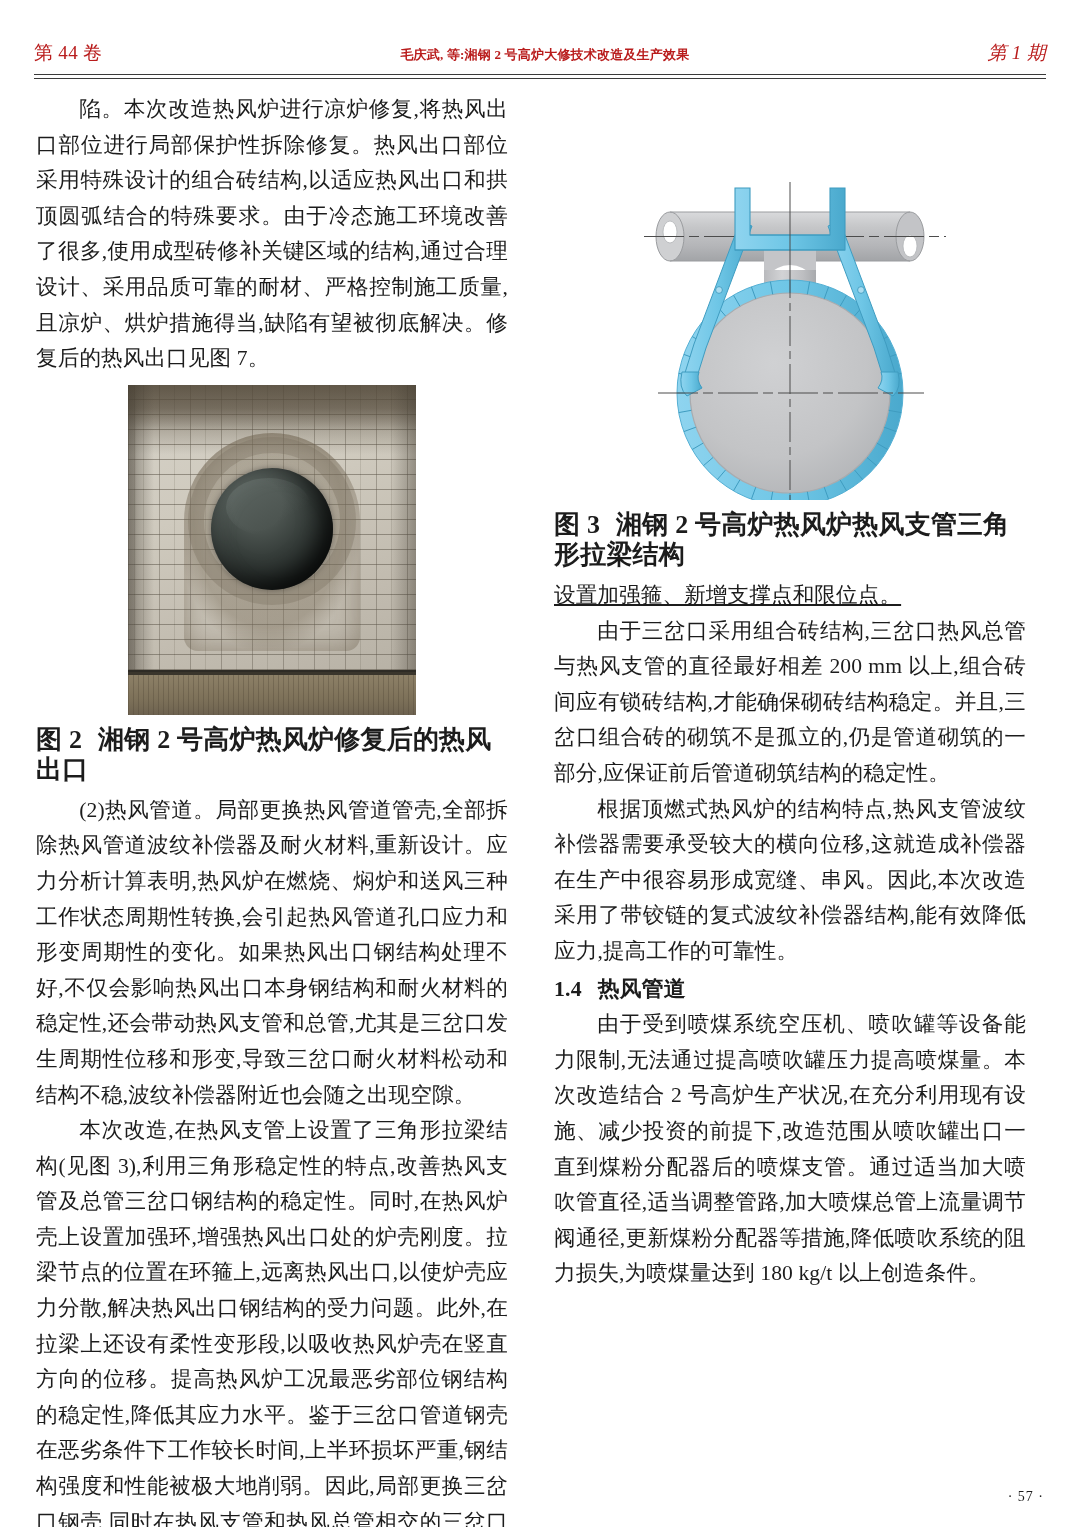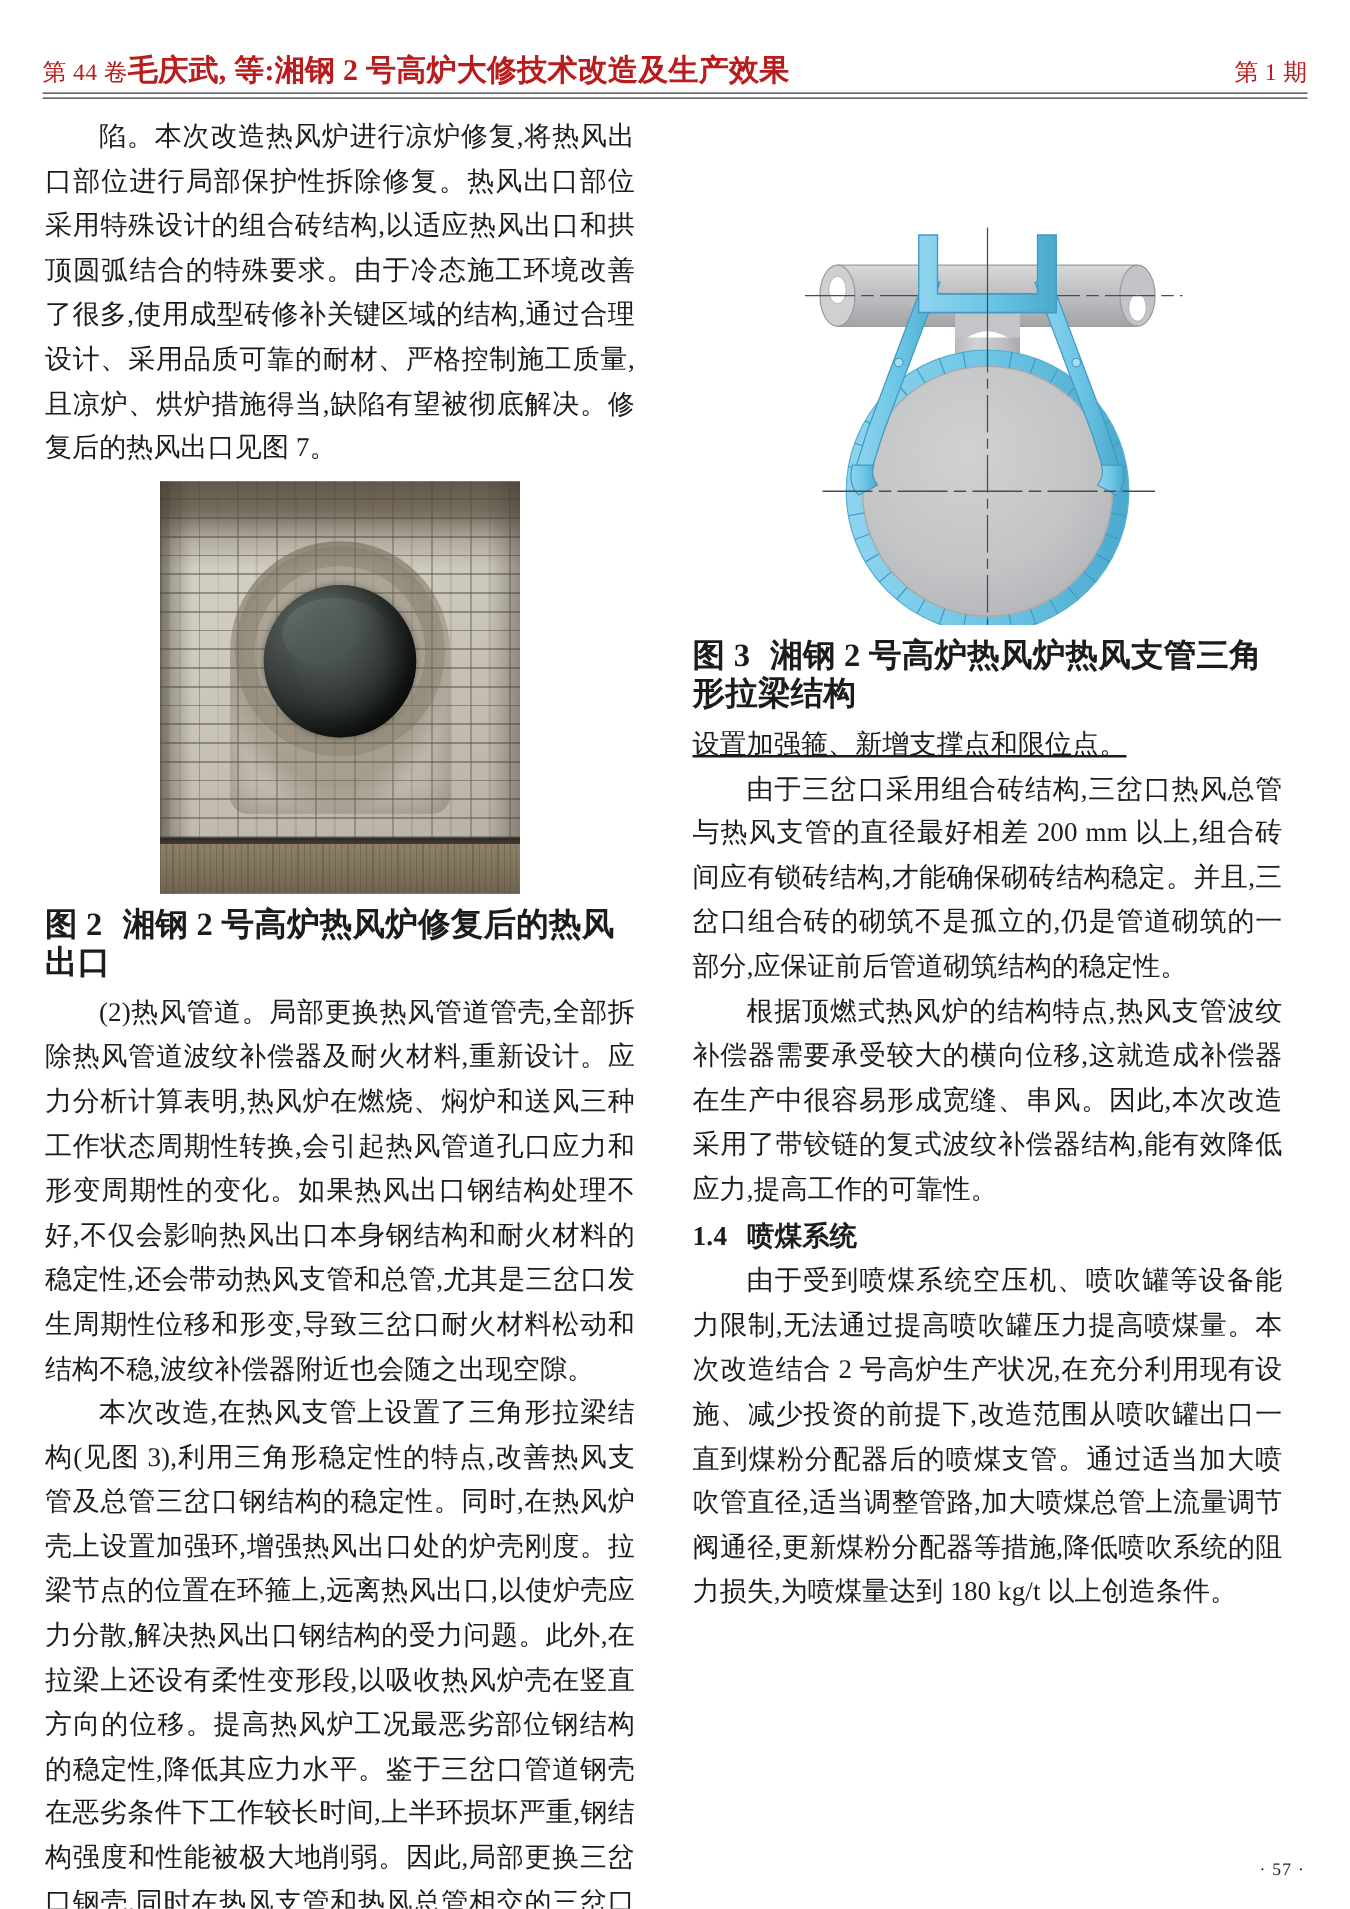--- a/index.html
+++ b/index.html
@@ -33,26 +33,26 @@
     display: flex;
     align-items: baseline;
     justify-content: space-between;
     font-size: 19px;
     letter-spacing: 0.3px;
     color: #b91c1c;
   }
   .runhead .vol { white-space: nowrap; }
   .runhead .center {
     flex: 1;
-    text-align: left;
+    text-align: center;
     font-weight: 600;
-    font-size: 24px;
+    font-size: 13px;
     letter-spacing: 0.2px;
   }
-  .runhead .issue { white-space: nowrap; }
+  .runhead .issue { white-space: nowrap; font-style: italic; }
 
   .rule-double {
     position: absolute;
     left: 34px;
     top: 74px;
     width: 1012px;
     height: 5px;
   }
   .rule-double .r1,
   .rule-double .r2 {
@@ -452,21 +452,21 @@
       <div class="fig-caption">
         <span class="lbl">图 3</span><span>湘钢 2 号高炉热风炉热风支管三角形拉梁结构</span>
       </div>
     </div>
 
     <p class="para noindent">设置加强箍、新增支撑点和限位点。</p>
     <p class="para">由于三岔口采用组合砖结构,三岔口热风总管与热风支管的直径最好相差 200 mm 以上,组合砖间应有锁砖结构,才能确保砌砖结构稳定。并且,三岔口组合砖的砌筑不是孤立的,仍是管道砌筑的一部分,应保证前后管道砌筑结构的稳定性。</p>
     <p class="para">根据顶燃式热风炉的结构特点,热风支管波纹补偿器需要承受较大的横向位移,这就造成补偿器在生产中很容易形成宽缝、串风。因此,本次改造采用了带铰链的复式波纹补偿器结构,能有效降低应力,提高工作的可靠性。</p>
 
     <div class="sec-head">
-      <span class="num">1.4</span><span>喷煤系统</span>
+      <span class="num">1.4</span><span>热风管道</span>
     </div>
 
     <p class="para">由于受到喷煤系统空压机、喷吹罐等设备能力限制,无法通过提高喷吹罐压力提高喷煤量。本次改造结合 2 号高炉生产状况,在充分利用现有设施、减少投资的前提下,改造范围从喷吹罐出口一直到煤粉分配器后的喷煤支管。通过适当加大喷吹管直径,适当调整管路,加大喷煤总管上流量调节阀通径,更新煤粉分配器等措施,降低喷吹系统的阻力损失,为喷煤量达到 180 kg/t 以上创造条件。</p>
   </div>
 
   <div class="folio">· 57 ·</div>
 
 </div>
 
 </body></html>

